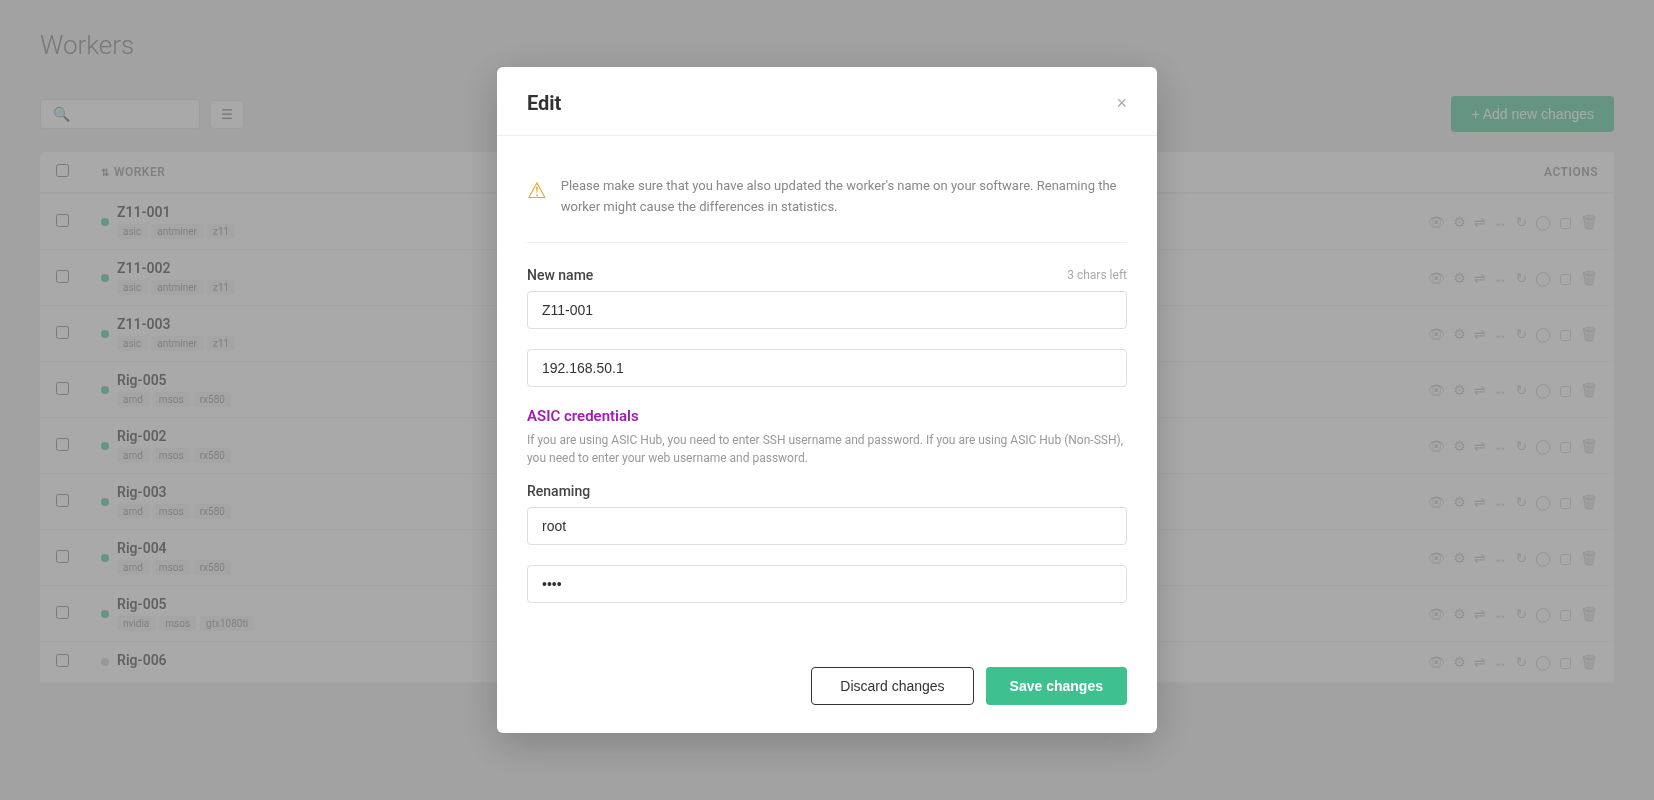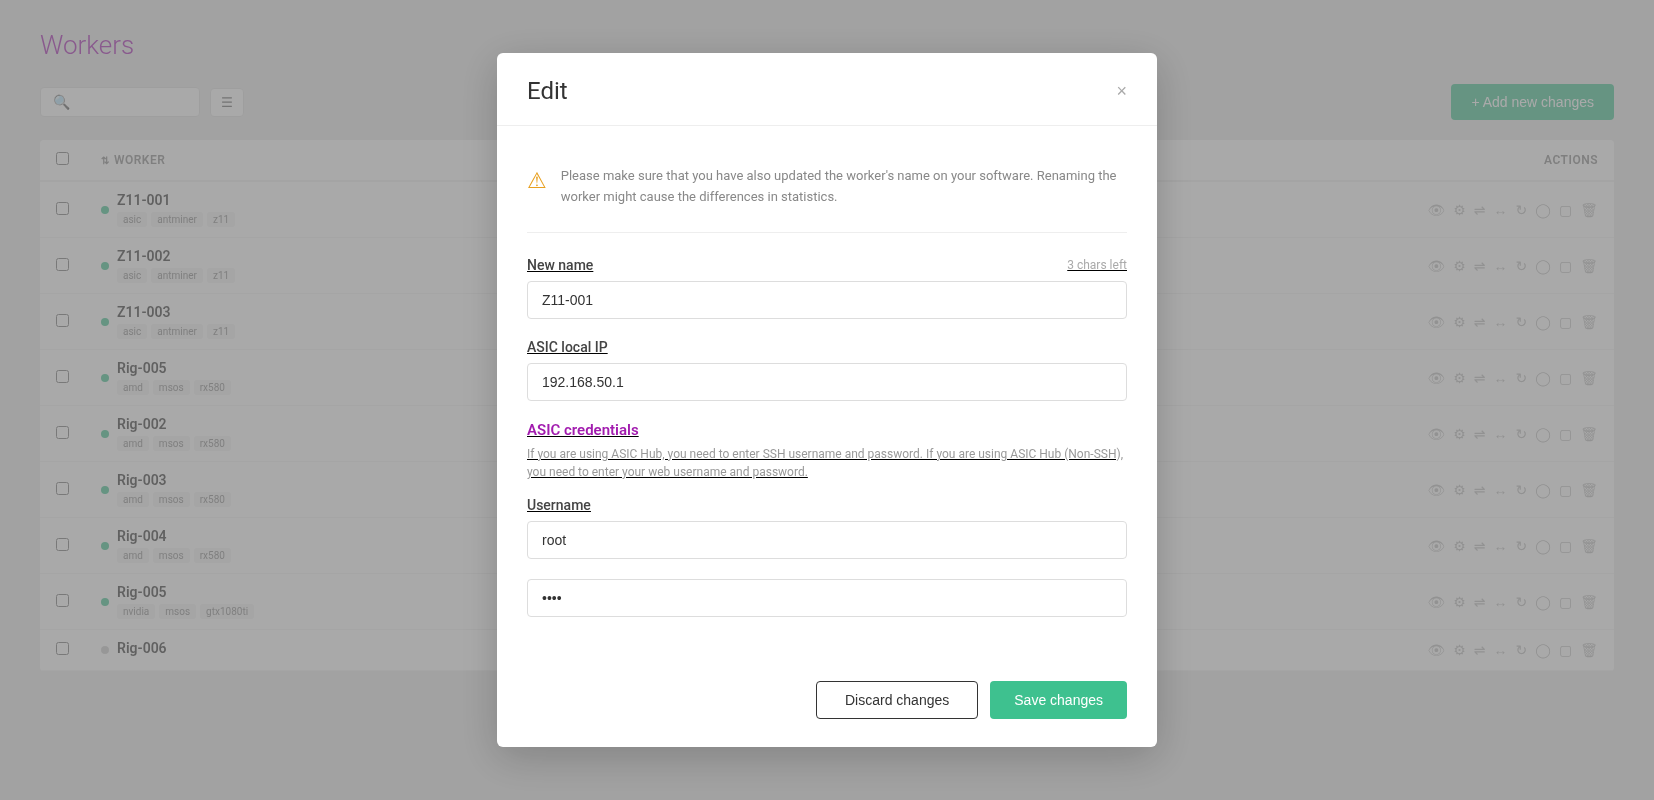--- a/index.html
+++ b/index.html
@@ -13,23 +13,23 @@
 
     
     .page-bg {
       width: 100%;
       min-height: 800px;
       padding: 30px 40px;
     }
 
     .page-title {
       font-size: 26px;
-      color: #a21caf;
+      color: #737373;
       font-weight: 300;
-      margin-bottom: 24px;
+      margin-bottom: 36px;
     }
 
     .toolbar {
       display: flex;
       align-items: center;
       margin-bottom: 20px;
     }
 
     .search-box {
       background: #fff;
@@ -188,22 +188,22 @@
 
     .modal-header {
       padding: 24px 30px 20px;
       border-bottom: 1px solid #eee;
       display: flex;
       align-items: center;
       justify-content: space-between;
     }
 
     .modal-title {
-      font-size: 24px;
-      font-weight: 400;
+      font-size: 20px;
+      font-weight: 700;
       color: #333;
     }
 
     .modal-close {
       background: none;
       border: none;
       font-size: 18px;
       color: #aaa;
       cursor: pointer;
       line-height: 1;
@@ -230,21 +230,20 @@
     }
 
     .warning-text {
       font-size: 13px;
       color: #888;
       line-height: 1.6;
     }
 
     .form-group {
       margin-bottom: 20px;
-      text-decoration: underline;
     }
 
     .form-label {
       display: flex;
       justify-content: space-between;
       align-items: center;
       margin-bottom: 8px;
     }
 
     .form-label-text {
@@ -300,20 +299,21 @@
     }
 
     .btn-save {
       background: #3ec18f;
       border: none;
       border-radius: 4px;
       padding: 10px 24px;
       font-size: 14px;
       cursor: pointer;
       color: #fff;
+      font-weight: bold;
     }
 
     .worker-row-cell {
       display: flex;
       align-items: center;
     }
 
     .worker-info {
       display: flex;
       flex-direction: column;
@@ -707,33 +707,30 @@
 
       <div class="form-group">
         <div class="form-label">
           <span class="form-label-text">New name</span>
           <span class="chars-left">3 chars left</span>
         </div>
         <input class="form-input" type="text" value="Z11-001" style="">
       </div>
 
       <div class="form-group">
-        <div class="form-label">
-          <span class="form-label-text">ASIC local IP</span>
-        </div>
         <input class="form-input" type="text" value="192.168.50.1" style="">
       </div>
 
       <div class="form-group">
         <div class="section-title">ASIC credentials</div>
         <div class="section-desc">If you are using ASIC Hub, you need to enter SSH username and password. If you are using ASIC Hub (Non-SSH), you need to enter your web username and password.</div>
 
         <div class="form-group">
           <div class="form-label">
-            <span class="form-label-text">Username</span>
+            <span class="form-label-text">Renaming</span>
           </div>
           <input class="form-input" type="text" value="root" style="">
         </div>
 
         <div class="form-group">
           <input class="form-input" type="password" value="root" style="">
         </div>
       </div>
     </div>
 

